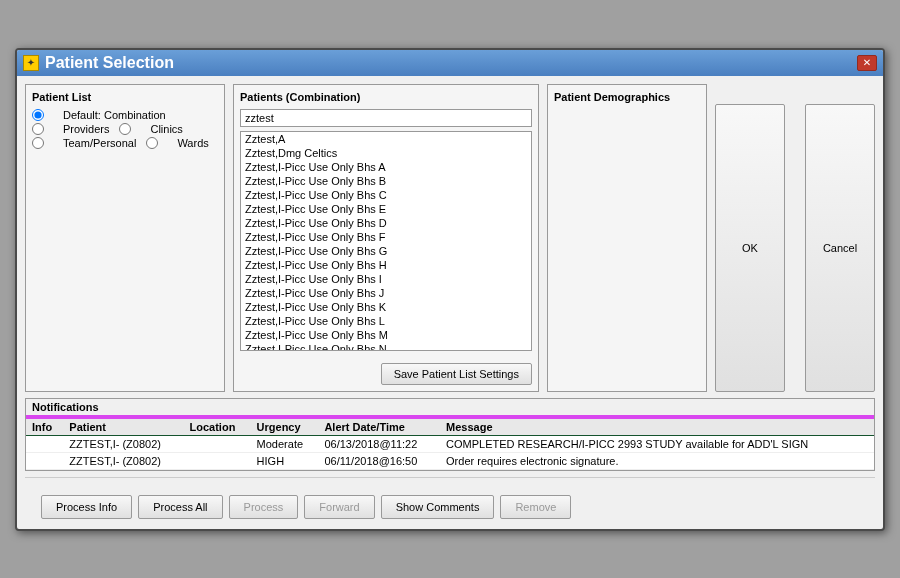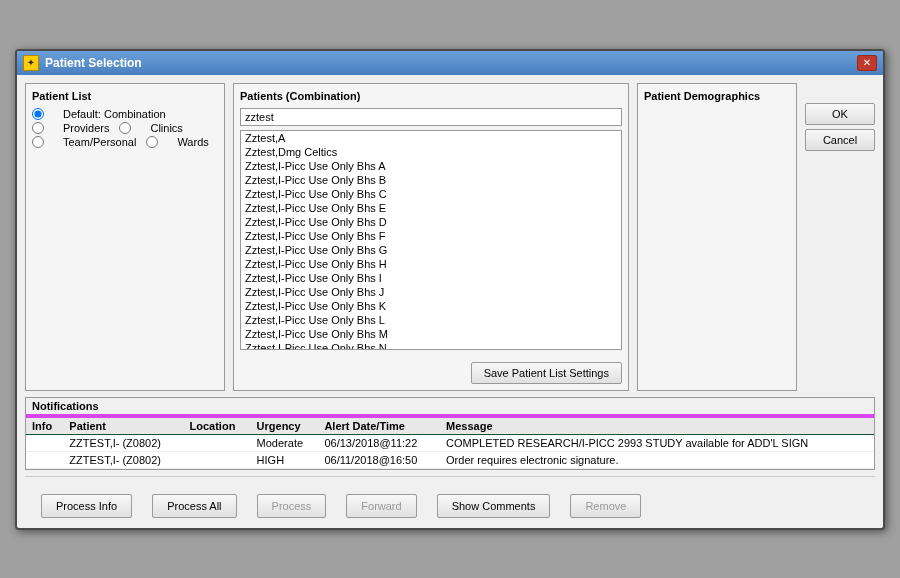--- a/index.html
+++ b/index.html
@@ -39,21 +39,21 @@
       height: 16px;
       background: #ffcc00;
       border: 1px solid #aa8800;
       display: flex;
       align-items: center;
       justify-content: center;
       font-size: 10px;
       color: #333;
     }
     .title-text {
-      font-size: 12px;
+      font-size: 16px;
       font-weight: bold;
     }
     .close-btn {
       width: 20px;
       height: 16px;
       background: #c0392b;
       border: 1px solid #922b21;
       color: white;
       font-size: 10px;
       display: flex;
@@ -125,22 +125,22 @@
     }
     .list-item {
       padding: 1px 4px;
       cursor: pointer;
     }
     .demographics-panel {
       width: 200px;
     }
     .right-buttons {
       display: flex;
-      flex-direction: column;
-      gap: 4px;
+      flex-direction: row;
+      gap: 20px;
       padding-top: 20px;
     }
     .btn {
       padding: 4px 12px;
       border: 1px solid #999;
       background: linear-gradient(to bottom, #f8f8f8, #e0e0e0);
       cursor: pointer;
       font-size: 11px;
       min-width: 70px;
       text-align: center;
@@ -188,21 +188,21 @@
       border-top: 1px solid #ccc;
       height: 14px;
       background: #f0f0f0;
     }
     .scrollbar-inner {
       width: 600px;
       height: 1px;
     }
     .bottom-buttons {
       display: flex;
-      gap: 20px;
+      gap: 6px;
       padding: 4px 0 2px 16px;
       align-items: center;
     }
     .bottom-btn {
       padding: 5px 14px;
       border: 1px solid #999;
       background: linear-gradient(to bottom, #f8f8f8, #e0e0e0);
       cursor: pointer;
       font-size: 11px;
       border-radius: 2px;

